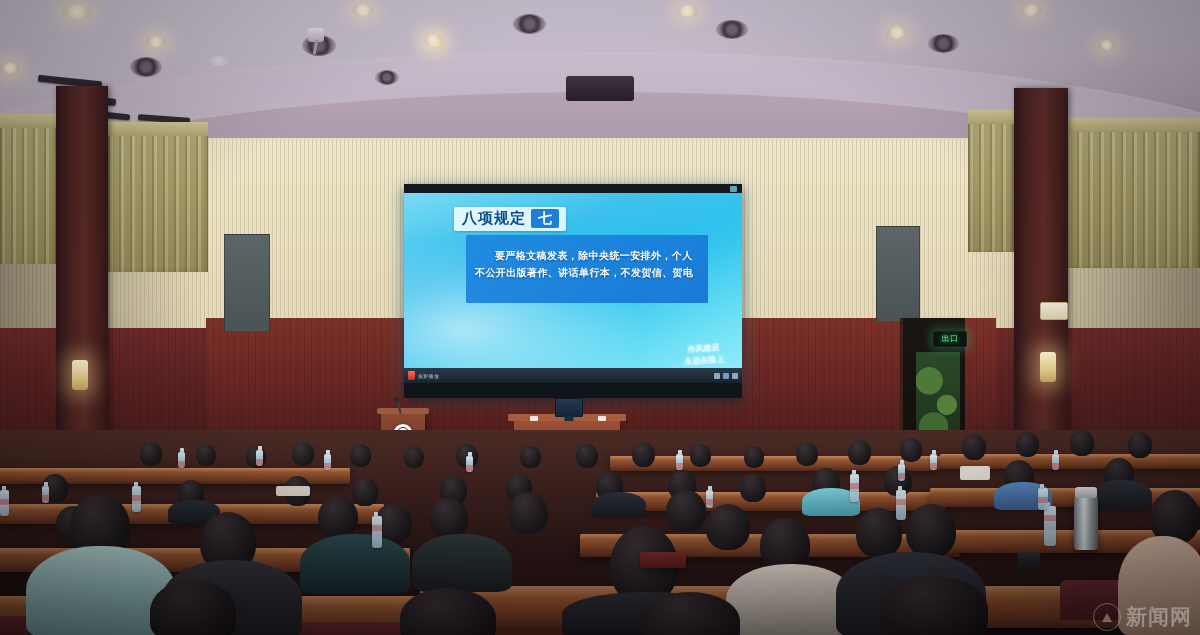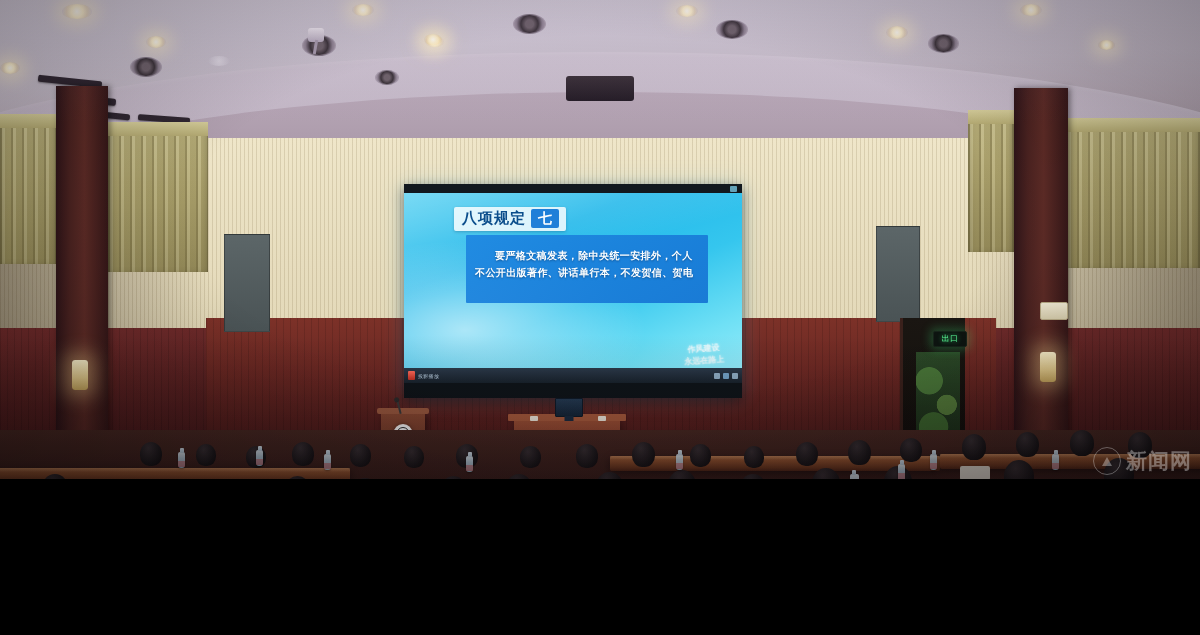--- a/index.html
+++ b/index.html
@@ -1,19 +1,19 @@
 <!DOCTYPE html>
 <html><head>
 <meta charset="utf-8">
 <style>
   html,body{margin:0;padding:0;background:#000;}
   body{font-family:"Liberation Sans","DejaVu Sans",sans-serif;}
 
   #scene{
-    position:relative;width:1200px;height:479px;overflow:hidden;
+    position:relative;width:1200px;height:635px;overflow:hidden;
     background:#1d1418;
   }
 
   
   .ceiling{
     position:absolute;left:0;top:0;width:1200px;height:150px;
     background:linear-gradient(178deg,#d8d2dc 0%,#cfc8d4 22%,#c5bcc8 48%,#b5a8b4 72%,#9e8e9c 100%);
     overflow:hidden;
   }
   .ceil-arc{

